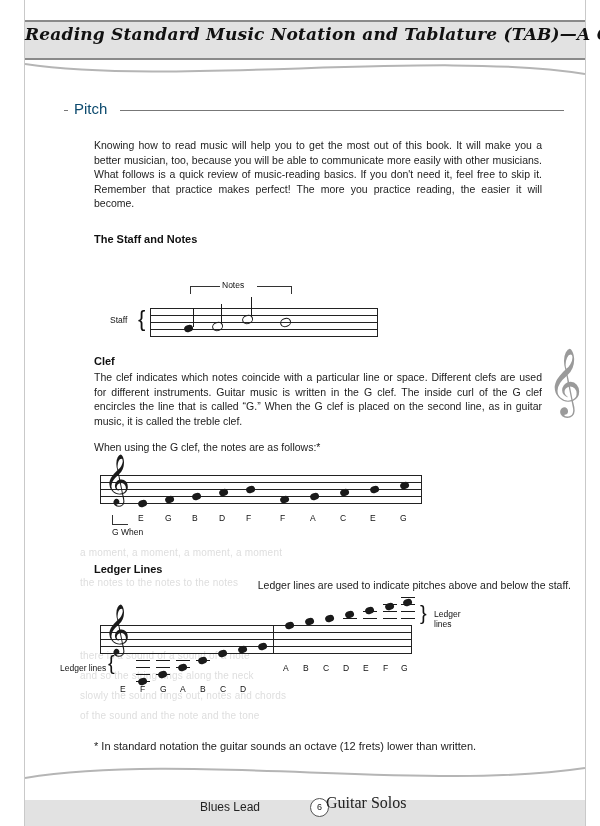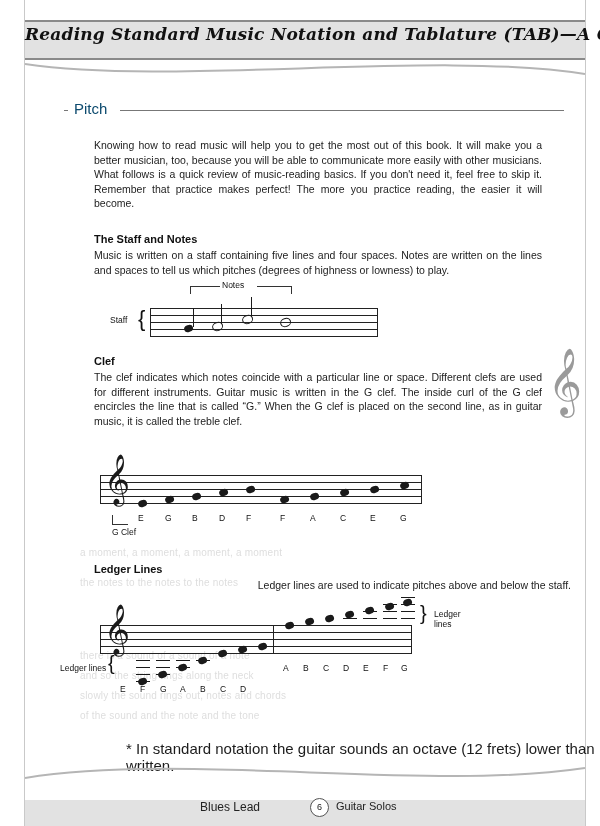--- a/index.html
+++ b/index.html
@@ -214,47 +214,46 @@
   }
   .footer-left {
     position: absolute;
     left: 200px;
     bottom: 12px;
     font-size: 12px;
     color: #222;
   }
   .footer-right {
     position: absolute;
-    left: 336px;
+    left: 326px;
     bottom: 14px;
-    font-size: 11px;
+    font-size: 16px;
     color: #222;
-    font-family: Liberation Sans, sans-serif;
+    font-family: Liberation Serif, serif;
   }
   .page-num {
     position: absolute;
     left: 310px;
     bottom: 9px;
     width: 17px;
     height: 17px;
     border-radius: 50%;
     border: 1px solid #555;
     background: #fff;
     font-size: 9px;
     color: #222;
     text-align: center;
     line-height: 17px;
   }
   .footnote {
     position: absolute;
     left: 94px;
     top: 740px;
-    font-size: 15px;
+    font-size: 11px;
     color: #1c1c1c;
-    margin-left: 32px;
   }
 </style>
 </head>
 <body>
 
 <div id="page">
 
   <div class="page-edge-left"></div>
   <div class="page-edge-right"></div>
 
@@ -269,21 +268,20 @@
 
   <div class="section-pitch">
     <div class="rule-left"></div>
     <div class="rule-right"></div>
     <div class="label">Pitch</div>
   </div>
 
   <div class="body-text" style="left:94px; top:138px; width:448px;">Knowing how to read music will help you to get the most out of this book. It will make you a better musician, too, because you will be able to communicate more easily with other musicians. What follows is a quick review of music-reading basics. If you don't need it, feel free to skip it. Remember that practice makes perfect! The more you practice reading, the easier it will become.</div>
 
   <div class="sub-head" style="left:94px; top:233px;">The Staff and Notes</div>
-  <div class="body-text" style="left:94px; top:248px; width:448px;">Music is written on a staff containing five lines and four spaces. Notes are written on the lines and spaces to tell us which pitches (degrees of highness or lowness) to play.</div>
 
   <div class="staffbox" style="left:150px; top:286px; width:240px; height:60px;">
 
     <div class="bracket-line" style="left:40px; top:0; width:1px; height:8px;"></div>
     <div class="bracket-line" style="left:40px; top:0; width:30px; height:1px;"></div>
     <div class="bracket-line" style="left:107px; top:0; width:35px; height:1px;"></div>
     <div class="bracket-line" style="left:141px; top:0; width:1px; height:8px;"></div>
     <div class="tinylabel" style="left:72px; top:-6px;">Notes</div>
 
     <div class="staffline" style="top:22px; width:228px;"></div>
@@ -304,20 +302,21 @@
     <div class="stem" style="left:101px; top:11px; height:20px;"></div>
 
     <div class="notehead open" style="left:130px; top:32px;"></div>
 
     <div class="tinylabel" style="left:-40px; top:29px;">Staff</div>
     <div class="tinylabel" style="left:-12px; top:22px; font-size:22px; line-height:22px;">{</div>
   </div>
 
   <div class="sub-head" style="left:94px; top:355px;">Clef</div>
   <div class="body-text" style="left:94px; top:370px; width:448px;">The clef indicates which notes coincide with a particular line or space. Different clefs are used for different instruments. Guitar music is written in the G clef. The inside curl of the G clef encircles the line that is called “G.” When the G clef is placed on the second line, as in guitar music, it is called the treble clef.</div>
+  <div class="body-text" style="left:94px; top:440px; width:448px; text-align:left;">When using the G clef, the notes are as follows:*</div>
 
   <div class="watermark-clef">𝄞</div>
 
   <div class="ghost-text" style="left:80px; top:545px; width:430px;">a moment, a moment, a moment, a moment</div>
   <div class="ghost-text" style="left:80px; top:575px; width:430px;">the notes to the notes to the notes</div>
   <div class="ghost-text" style="left:80px; top:648px; width:430px;">there is a sound of a sound of a note</div>
   <div class="ghost-text" style="left:80px; top:668px; width:430px;">and so the string rings along the neck</div>
   <div class="ghost-text" style="left:80px; top:708px; width:430px;">of the sound and the note and the tone</div>
   <div class="ghost-text" style="left:80px; top:688px; width:430px;">slowly the sound rings out, notes and chords</div>
 
@@ -349,21 +348,21 @@
     <div class="tinylabel" style="left:119px; top:48px;">D</div>
     <div class="tinylabel" style="left:146px; top:48px;">F</div>
     <div class="tinylabel" style="left:180px; top:48px;">F</div>
     <div class="tinylabel" style="left:210px; top:48px;">A</div>
     <div class="tinylabel" style="left:240px; top:48px;">C</div>
     <div class="tinylabel" style="left:270px; top:48px;">E</div>
     <div class="tinylabel" style="left:300px; top:48px;">G</div>
 
     <div class="bracket-line" style="left:12px; top:50px; width:1px; height:10px;"></div>
     <div class="bracket-line" style="left:12px; top:59px; width:16px; height:1px;"></div>
-    <div class="tinylabel" style="left:12px; top:62px;">G Clef</div>
+    <div class="tinylabel" style="left:12px; top:62px;">G When</div>
   </div>
 
   <div class="sub-head" style="left:94px; top:563px;">Ledger Lines</div>
   <div class="body-text" style="left:94px; top:578px; width:448px; text-align:right;margin-left:29px;">Ledger lines are used to indicate pitches above and below the staff.</div>
 
   <div class="staffbox" style="left:100px; top:605px; width:380px; height:80px;">
     <div class="staffline" style="top:20px; width:312px;"></div>
     <div class="staffline" style="top:27px; width:312px;"></div>
     <div class="staffline" style="top:34px; width:312px;"></div>
     <div class="staffline" style="top:41px; width:312px;"></div>

